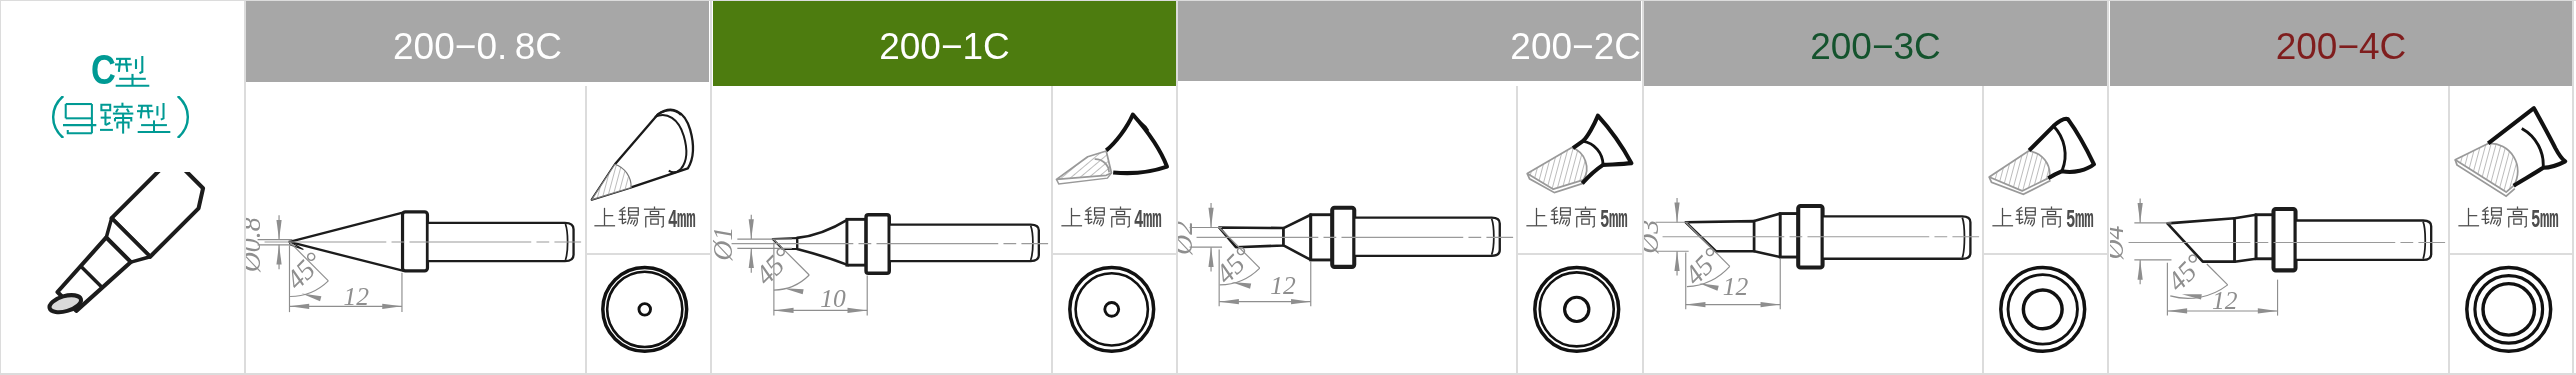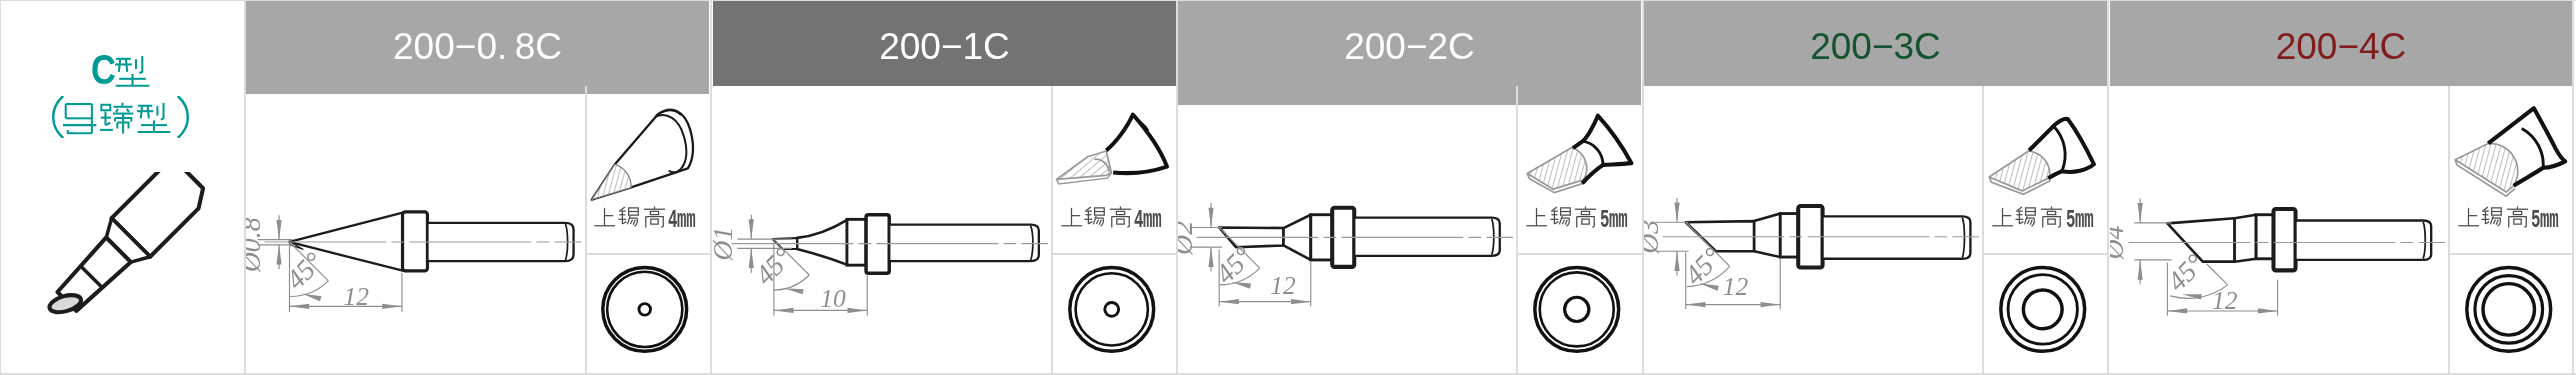--- a/index.html
+++ b/index.html
@@ -119,21 +119,21 @@
 <svg class="abs" style="left:35px;top:172px" width="180" height="174" viewBox="0 0 310 300">
 <g transform="translate(52,226) rotate(-45)">
 <path d="M160,-47 H278 L308,-28 V28 L278,47 H160 Z" fill="#fff" stroke="#1c1c1c" stroke-width="7" stroke-linejoin="round"></path>
 <path d="M130,-30 L160,-47 L160,47 L130,30 Z" fill="#fff" stroke="#1c1c1c" stroke-width="6" stroke-linejoin="round"></path>
 <path d="M4,-23 L130,-30 L130,30 L4,23 Z" fill="#fff" stroke="#1c1c1c" stroke-width="7" stroke-linejoin="round"></path>
 <line x1="64" y1="-26" x2="64" y2="26" stroke="#1c1c1c" stroke-width="6"></line>
 </g>
 <ellipse cx="52" cy="227" rx="28" ry="13" transform="rotate(-16 52 227)" fill="#d9d9d9" stroke="#1c1c1c" stroke-width="7"></ellipse>
 </svg>
 
-<div class="abs" style="left:246px;top:1.2px;width:463px;height:93px;background:#a7a7a7;color:#fff;font-size:37px;text-align:center;line-height:92px;letter-spacing:0px">200−0. 8C</div>
+<div class="abs" style="left:246px;top:1.2px;width:463px;height:81px;background:#a7a7a7;color:#fff;font-size:37px;text-align:center;line-height:92px;letter-spacing:0px">200−0. 8C</div>
 
 <div class="abs" style="left:585px;top:86px;width:1.7px;height:287px;background:#dcdcdc"></div>
 
 <div class="abs" style="left:586px;top:253px;width:124px;height:1.7px;background:#dcdcdc"></div>
 
 <svg style="position:absolute;left:246px;top:86px" width="338" height="287" viewBox="0 0 583 495">
 
 <path d="M75,269 L272,218 V319 Z" fill="#fff" stroke="#1c1c1c" stroke-width="4" stroke-linejoin="round"></path>
 <rect x="270" y="217" width="43" height="102" rx="5" fill="#fff" stroke="#1c1c1c" stroke-width="5.5"></rect>
 <path d="M313,236 H550 Q565,236 565,247 V291 Q565,302 550,302 H313 Z" fill="#fff" stroke="#1c1c1c" stroke-width="4"></path>
@@ -182,21 +182,21 @@
 <svg class="abs" style="left:668px;top:204px" width="45" height="29" viewBox="0 0 78 50">
     <text x="0" y="40" font-family="Liberation Mono, monospace" font-weight="bold" font-size="44" fill="#4d4d4d" transform="scale(0.62,1)" letter-spacing="-1">4mm</text>
   </svg>
 
 <svg class="abs" style="left:586px;top:255px" width="125" height="118" viewBox="0 0 216 204">
 <circle cx="101.5" cy="94" r="72.5" fill="none" stroke="#111" stroke-width="6"></circle>
 <circle cx="101.5" cy="94" r="65" fill="none" stroke="#111" stroke-width="4.5"></circle>
 <circle cx="101.5" cy="94" r="10" fill="none" stroke="#111" stroke-width="5"></circle>
 </svg>
 
-<div class="abs" style="left:713px;top:1.2px;width:463px;height:85px;background:#737373;color:#fff;font-size:37px;text-align:center;line-height:92px;letter-spacing:0px">200−1C</div>
+<div class="abs" style="left:713px;top:1.2px;width:463px;height:85px;background:#4d7c0f;color:#fff;font-size:37px;text-align:center;line-height:92px;letter-spacing:0px">200−1C</div>
 
 <div class="abs" style="left:1051px;top:86px;width:1.7px;height:287px;background:#dcdcdc"></div>
 
 <div class="abs" style="left:1053px;top:253px;width:124px;height:1.7px;background:#dcdcdc"></div>
 
 <svg style="position:absolute;left:713px;top:86px" width="338" height="287" viewBox="0 0 583 495">
 
 <path d="M145,262 C175,259 205,247 233,230 L233,309 C210,300 180,290 145,281 Z" fill="#fff" stroke="#1c1c1c" stroke-width="4.5" stroke-linejoin="round"></path>
 <path d="M103,264 L145,262 L145,281 L120,281 Z" fill="#fff" stroke="#1c1c1c" stroke-width="3.5" stroke-linejoin="round"></path>
 <rect x="231" y="230" width="33" height="79" fill="#fff" stroke="#1c1c1c" stroke-width="5"></rect>
@@ -247,21 +247,21 @@
 <svg class="abs" style="left:1134px;top:204px" width="45" height="29" viewBox="0 0 78 50">
     <text x="0" y="40" font-family="Liberation Mono, monospace" font-weight="bold" font-size="44" fill="#4d4d4d" transform="scale(0.62,1)" letter-spacing="-1">4mm</text>
   </svg>
 
 <svg class="abs" style="left:1053px;top:255px" width="125" height="118" viewBox="0 0 216 204">
 <circle cx="101.5" cy="94" r="72.5" fill="none" stroke="#111" stroke-width="6"></circle>
 <circle cx="101.5" cy="94" r="62.5" fill="none" stroke="#111" stroke-width="4.5"></circle>
 <circle cx="101.5" cy="94" r="12" fill="none" stroke="#111" stroke-width="5"></circle>
 </svg>
 
-<div class="abs" style="left:1178px;top:1.2px;width:463px;height:104px;background:#a7a7a7;color:#fff;font-size:37px;text-align:center;line-height:92px;letter-spacing:0px">200−2C</div>
+<div class="abs" style="left:1178px;top:1.2px;width:463px;height:80px;background:#a7a7a7;color:#fff;font-size:37px;text-align:right;line-height:92px;letter-spacing:0px">200−2C</div>
 
 <div class="abs" style="left:1516px;top:86px;width:1.7px;height:287px;background:#dcdcdc"></div>
 
 <div class="abs" style="left:1518px;top:253px;width:124px;height:1.7px;background:#dcdcdc"></div>
 
 <svg style="position:absolute;left:1178px;top:86px" width="338" height="287" viewBox="0 0 583 495">
 
 <path d="M71,244 L100,278 L182,275 L182,245 Z" fill="#fff" stroke="#1c1c1c" stroke-width="4.5" stroke-linejoin="round"></path>
 <path d="M182,245 L229,222 V300 L182,275 Z" fill="#fff" stroke="#1c1c1c" stroke-width="4.5" stroke-linejoin="round"></path>
 <rect x="229" y="222" width="37" height="78" fill="#fff" stroke="#1c1c1c" stroke-width="5"></rect>

